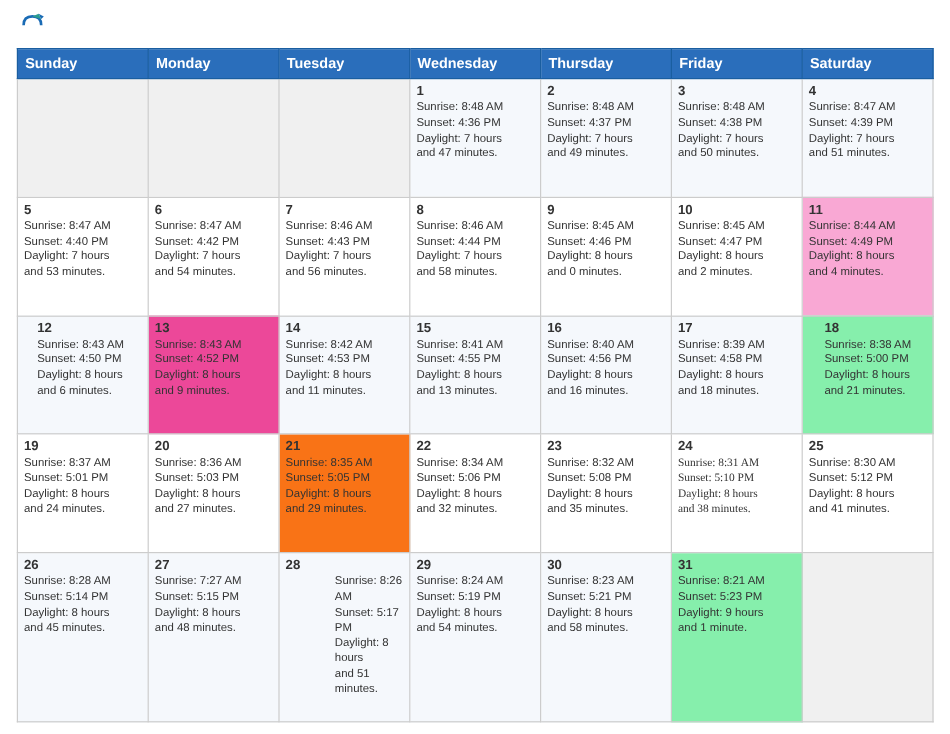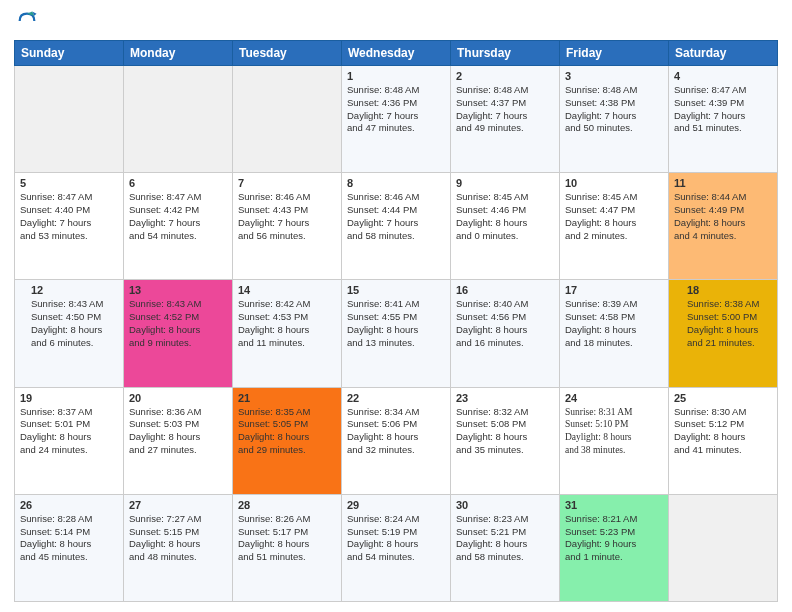--- a/index.html
+++ b/index.html
@@ -154,21 +154,21 @@
 Daylight: 8 hours
 and 0 minutes.</div>
           </td>
           <td style="background: rgb(255, 255, 255);">
             <span class="day-num">10</span>
             <div class="day-info" style="white-space: pre-line;">Sunrise: 8:45 AM
 Sunset: 4:47 PM
 Daylight: 8 hours
 and 2 minutes.</div>
           </td>
-          <td style="background: #fdba74; margin-top: 35px;">
+          <td style="background: #f9a8d4; margin-top: 35px;">
             <span class="day-num">11</span>
             <div class="day-info" style="white-space: pre-line;">Sunrise: 8:44 AM
 Sunset: 4:49 PM
 Daylight: 8 hours
 and 4 minutes.</div>
           </td>
         </tr>
         <tr>
           <td style="background: rgb(245, 248, 252); padding-left: 16px;">
             <span class="day-num">12</span>
@@ -205,21 +205,21 @@
 Daylight: 8 hours
 and 16 minutes.</div>
           </td>
           <td style="background: rgb(245, 248, 252);">
             <span class="day-num">17</span>
             <div class="day-info" style="white-space: pre-line;">Sunrise: 8:39 AM
 Sunset: 4:58 PM
 Daylight: 8 hours
 and 18 minutes.</div>
           </td>
-          <td style="background: #eab308; padding-left: 18px;">
+          <td style="background: #86efac; padding-left: 18px;">
             <span class="day-num">18</span>
             <div class="day-info" style="white-space: pre-line;">Sunrise: 8:38 AM
 Sunset: 5:00 PM
 Daylight: 8 hours
 and 21 minutes.</div>
           </td>
         </tr>
         <tr>
           <td style="background: rgb(255, 255, 255);">
             <span class="day-num">19</span>
@@ -281,21 +281,21 @@
           </td>
           <td style="background: rgb(245, 248, 252);">
             <span class="day-num">27</span>
             <div class="day-info" style="white-space: pre-line;">Sunrise: 7:27 AM
 Sunset: 5:15 PM
 Daylight: 8 hours
 and 48 minutes.</div>
           </td>
           <td style="background: rgb(245, 248, 252);">
             <span class="day-num">28</span>
-            <div class="day-info" style="white-space: pre-line;">Sunrise: 8:26 AM
+            <div class="day-info" style="white-space: pre-line; margin-left: 41px;">Sunrise: 8:26 AM
 Sunset: 5:17 PM
 Daylight: 8 hours
 and 51 minutes.</div>
           </td>
           <td style="background: rgb(245, 248, 252);">
             <span class="day-num">29</span>
             <div class="day-info" style="white-space: pre-line;">Sunrise: 8:24 AM
 Sunset: 5:19 PM
 Daylight: 8 hours
 and 54 minutes.</div>

